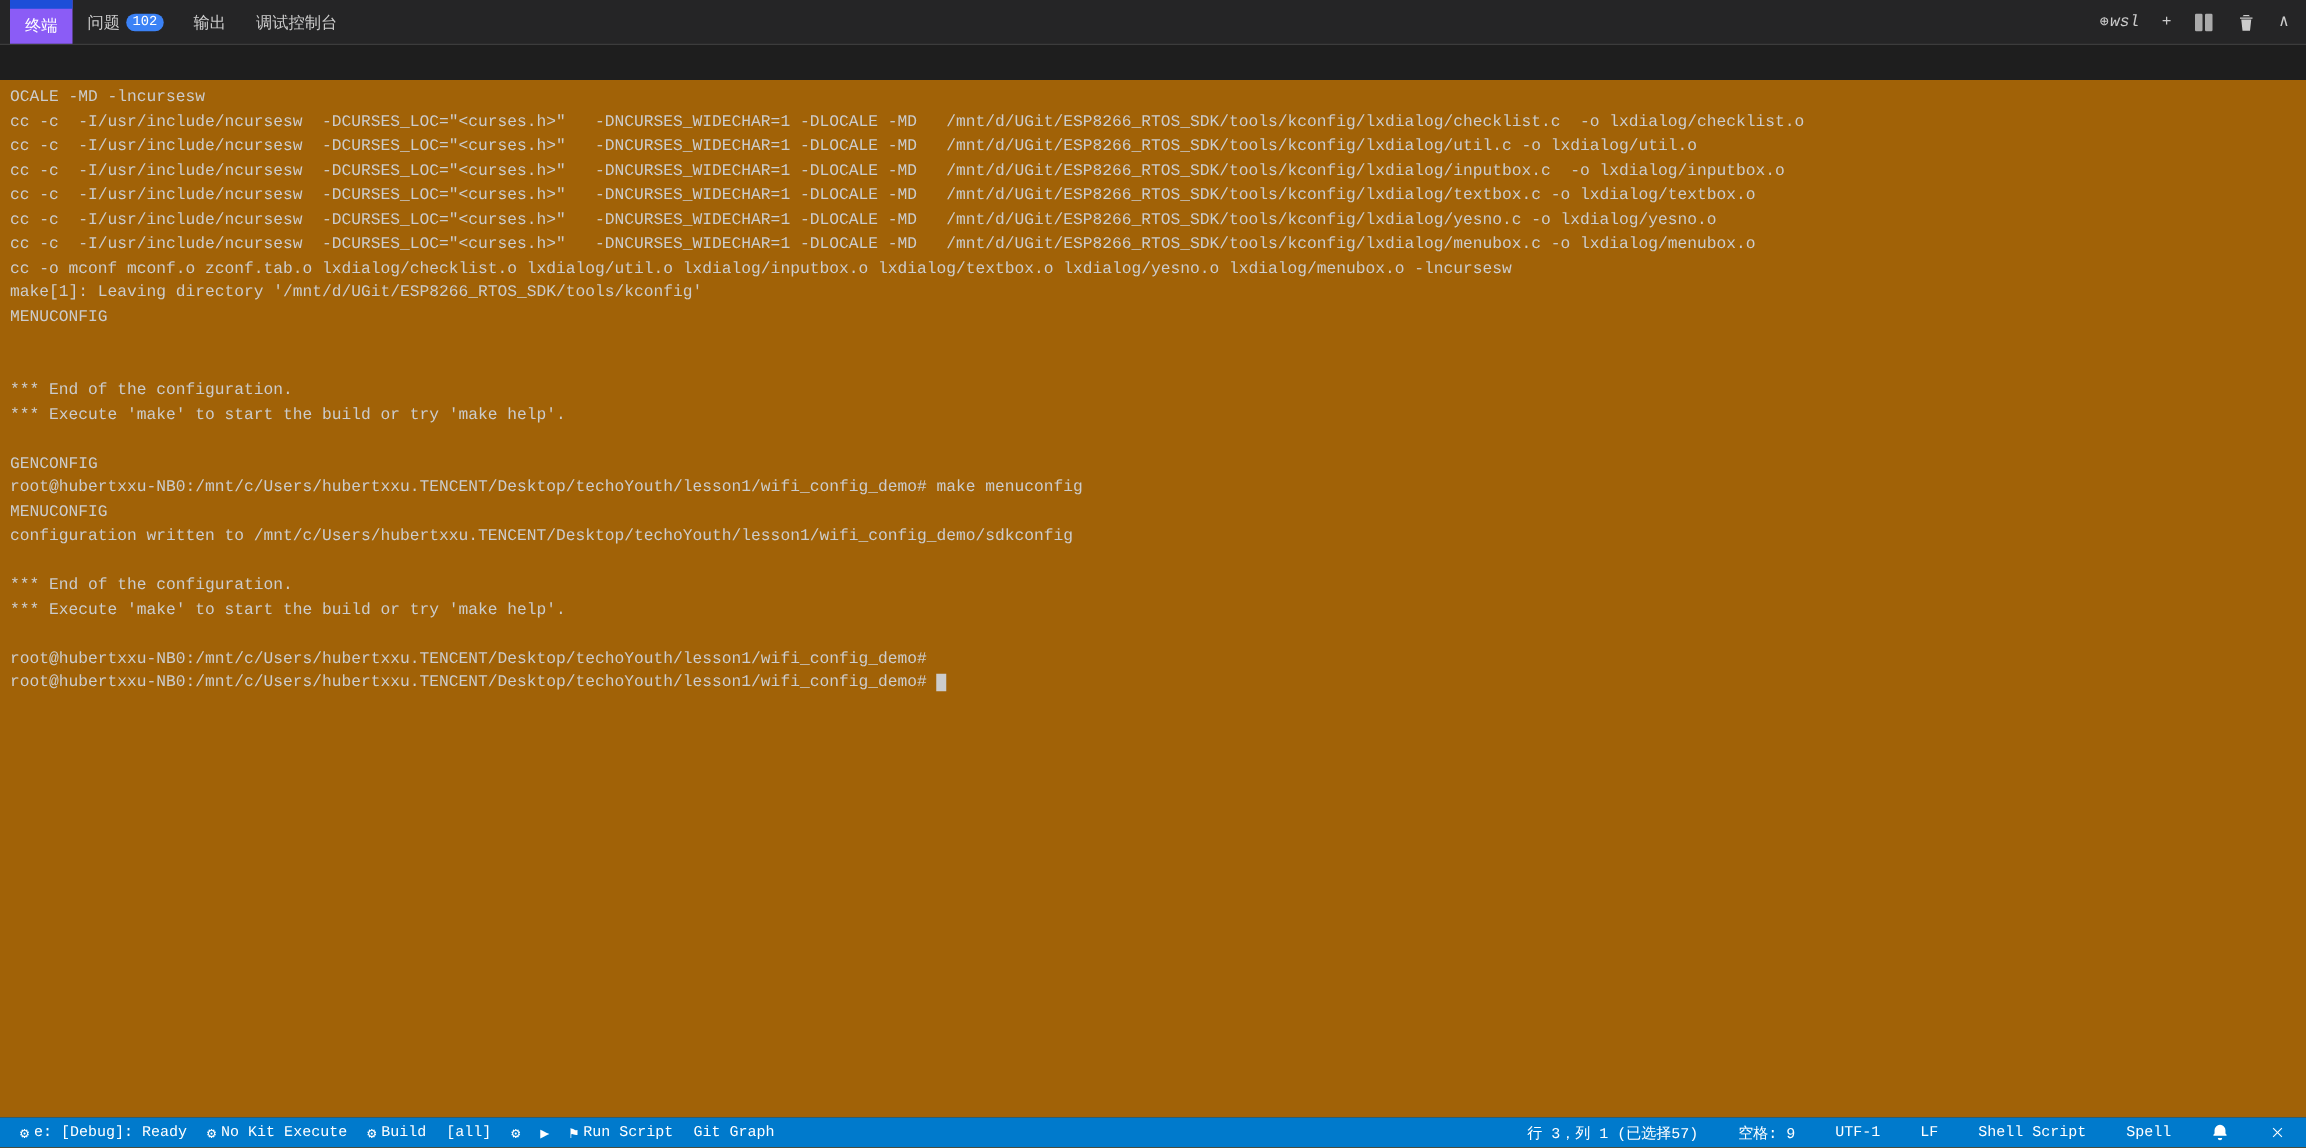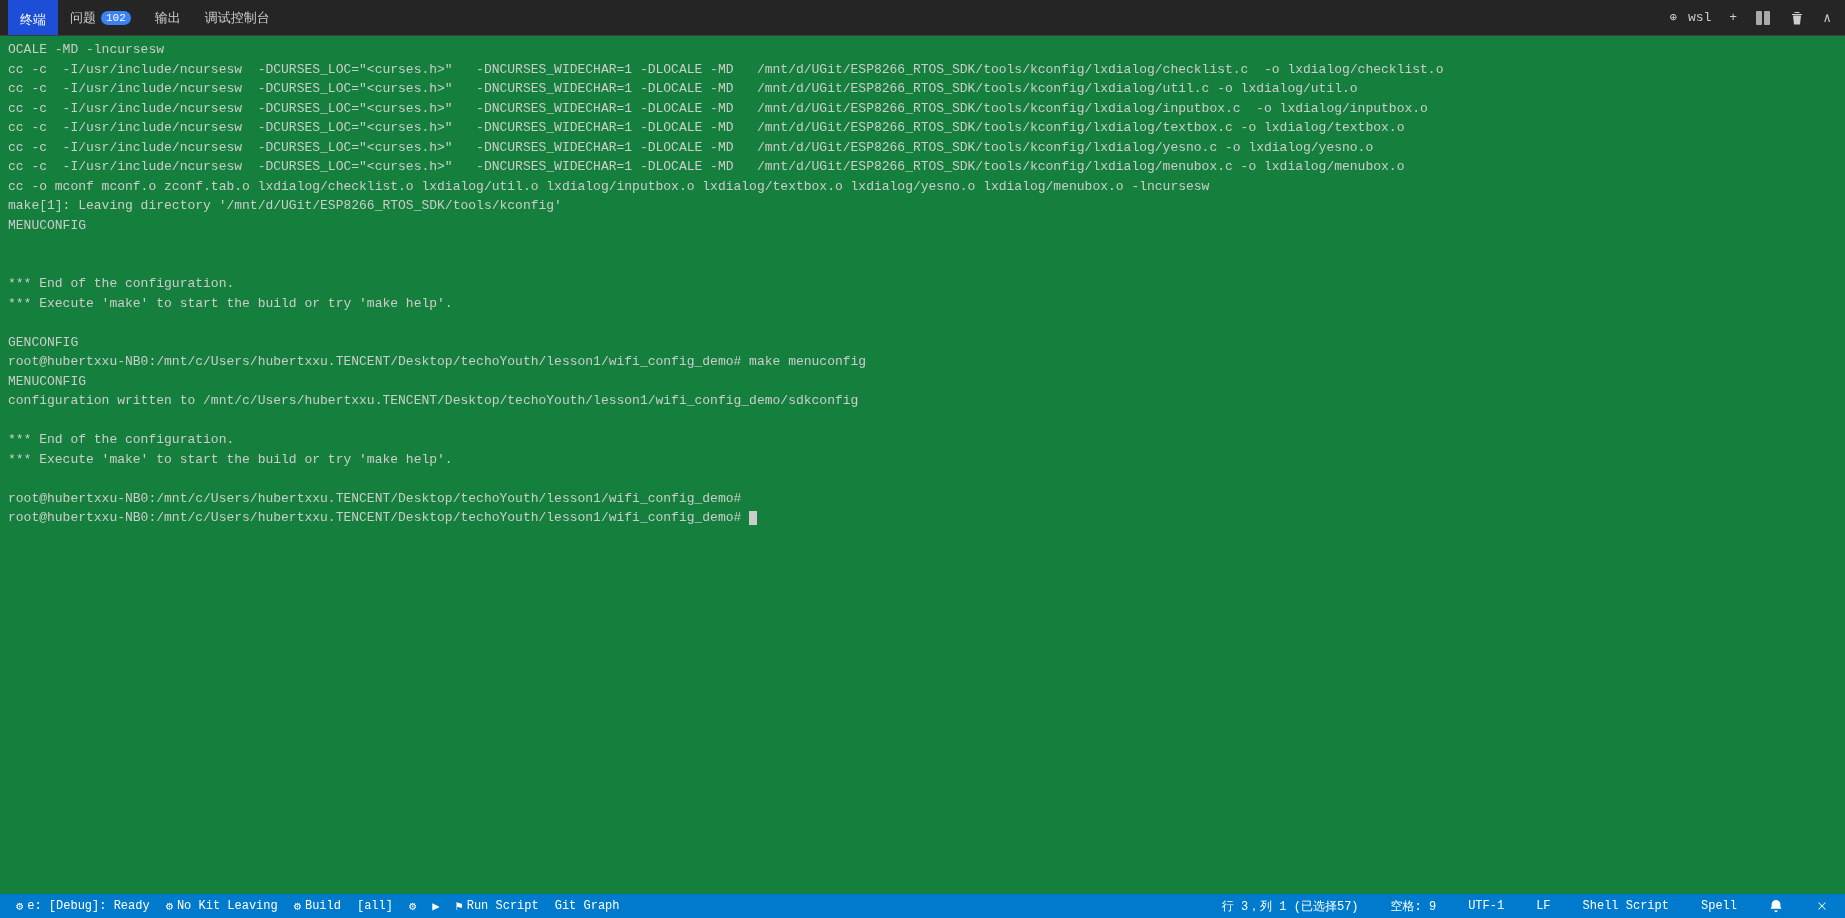--- a/index.html
+++ b/index.html
@@ -28,22 +28,22 @@
       display: flex;
       align-items: center;
       padding: 0 12px;
       height: 100%;
       font-size: 13px;
       color: #cccccc;
       cursor: pointer;
       white-space: nowrap;
     }
     .tab-item.active {
-      background: #1d4ed8;
-      border-top: 5px solid #1d4ed8;
+      background: #8b5cf6;
+      border-top: 7px solid #1d4ed8;
       color: #ffffff;
     }
     .tab-badge {
       background: #3b82f6;
       color: #fff;
       font-size: 11px;
       border-radius: 10px;
       padding: 1px 5px;
       margin-left: 5px;
     }
@@ -59,26 +59,27 @@
       display: flex;
       align-items: center;
       padding: 3px 6px;
       cursor: pointer;
       border-radius: 3px;
     }
 
     
     .terminal-content {
       flex: 1;
-      background: #15803d;
+      background: #a16207;
       padding: 4px 8px;
       overflow-y: auto;
       font-size: 13px;
       line-height: 1.5;
       color: #cccccc;
+      margin-top: 28px;
     }
     .terminal-content pre {
       white-space: pre-wrap;
       word-break: break-all;
       font-family: 'Consolas', 'Courier New', monospace;
       font-size: 13px;
       line-height: 1.5;
     }
 
     
@@ -140,21 +141,21 @@
   <div class="tab-item">
     <span>输出</span>
   </div>
   <div class="tab-item">
     <span>调试控制台</span>
   </div>
   <div class="tab-spacer"></div>
   <div class="tab-actions">
     <div class="action-item">
       <span style="font-size:12px;">⊕</span>
-      <span style="margin-left:11px;">wsl</span>
+      <span style="margin-left:1px;font-style:italic;">wsl</span>
     </div>
     <div class="action-item">
       <span>+</span>
     </div>
     <div class="action-item">
       <svg width="16" height="16" viewBox="0 0 16 16" fill="currentColor">
         <rect x="1" y="1" width="6" height="14" rx="1" opacity="0.8"></rect>
         <rect x="9" y="1" width="6" height="14" rx="1" opacity="0.8"></rect>
       </svg>
     </div>
@@ -198,21 +199,21 @@
 </div>
 
 <div class="status-bar">
   <div class="status-left">
     <div class="status-item">
       <span>⚙</span>
       <span>e: [Debug]: Ready</span>
     </div>
     <div class="status-item">
       <span>⚙</span>
-      <span>No Kit Leaving</span>
+      <span>No Kit Execute</span>
     </div>
     <div class="status-item">
       <span>⚙</span>
       <span>Build</span>
     </div>
     <div class="status-item">
       <span>[all]</span>
     </div>
     <div class="status-item">
       <span>⚙</span>

